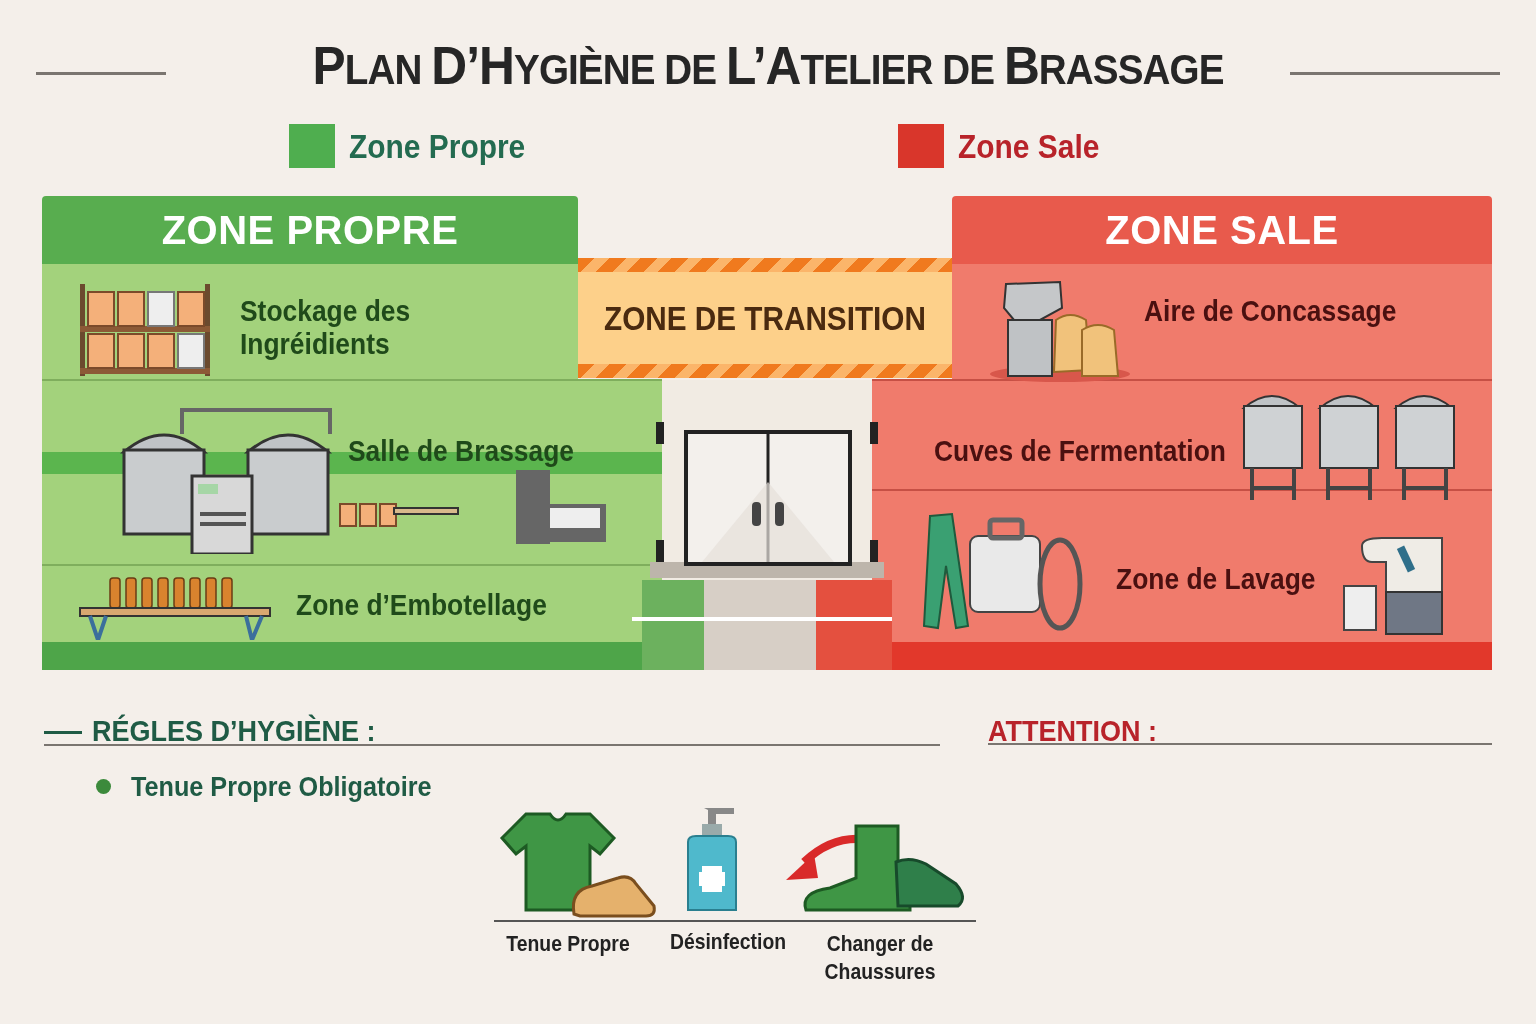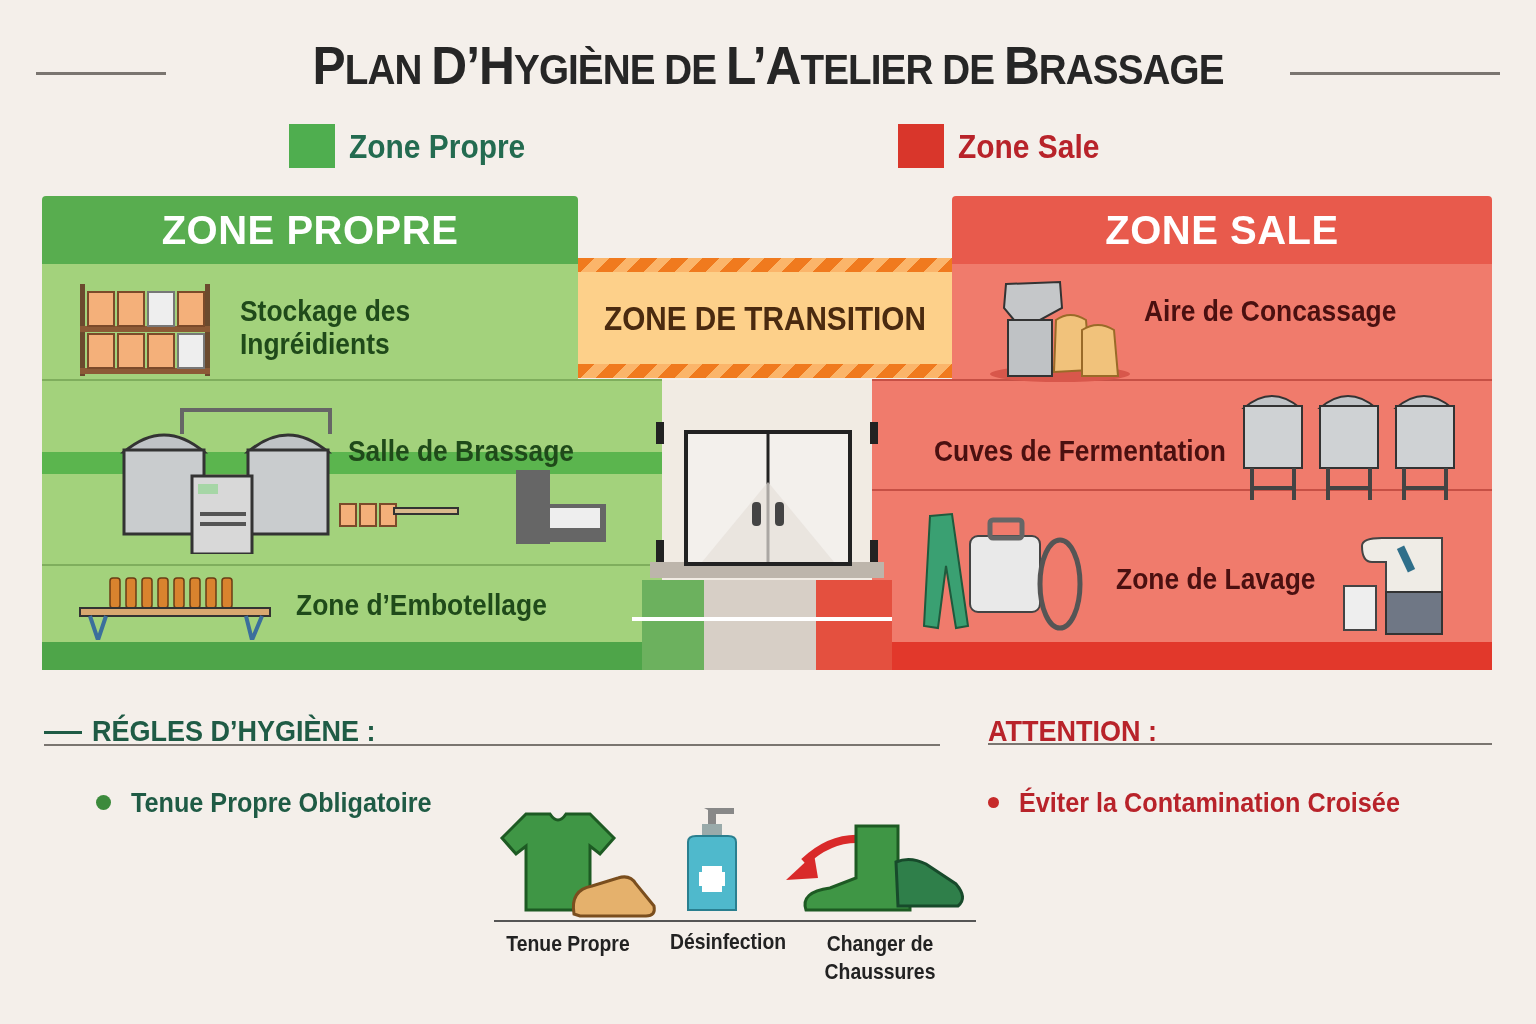--- a/index.html
+++ b/index.html
@@ -41,21 +41,21 @@
 
   
   .stripe {
     position: absolute; height: 14px;
     background: repeating-linear-gradient(135deg, #f07a1e 0 12px, #fbb56a 12px 22px);
   }
 
   
   .section-title { position: absolute; font-size: 30px; font-weight: 700; transform: scaleX(0.9); transform-origin: left center; white-space: nowrap; }
   .bullet-list { position: absolute; list-style: none; }
-  .bullet-list li { display: flex; align-items: center; height: 45px; font-size: 28px; font-weight: 700; white-space: nowrap; margin-top: 16px; }
+  .bullet-list li { display: flex; align-items: center; height: 45px; font-size: 28px; font-weight: 700; white-space: nowrap; }
   .bullet-list li .dot { width: 15px; height: 15px; border-radius: 50%; margin-right: 20px; flex-shrink: 0; }
   .bullet-list li .txt { transform: scaleX(0.9); transform-origin: left center; display: inline-block; }
   .icon-caption { position: absolute; font-size: 22px; font-weight: 700; color: #222; text-align: center; transform: scaleX(0.88); line-height: 28px; }
 </style>
 </head>
 <body>
 
 <div class="title-rule" style="left:36px; width:130px;"></div>
 <div class="title-rule" style="left:1290px; width:210px;"></div>
 <h1 class="title">
@@ -256,17 +256,13 @@
 <div class="icon-caption" style="left:488px; top:930px; width:160px;">Tenue Propre</div>
 <div class="icon-caption" style="left:648px; top:928px; width:160px;">Désinfection</div>
 <div class="icon-caption" style="left:800px; top:930px; width:160px;">
   <div>Changer de</div>
   <div>Chaussures</div>
 </div>
 
 <div class="abs" style="left:988px; top:743px; width:504px; height:2px; background:#7a7570;"></div>
 <div class="section-title" style="left:988px; top:714px; color:#b8232a;">ATTENTION :</div>
 <ul class="bullet-list" style="left:988px; top:764px; color:#b8232a;">
-  <li>
-      <span class="dot" style="background:#c62a2a; width:11px; height:11px;"></span>
-      <span class="txt">Éviter la Contamination Croisée</span>
-    </li>
 </ul>
 
 </body></html>

